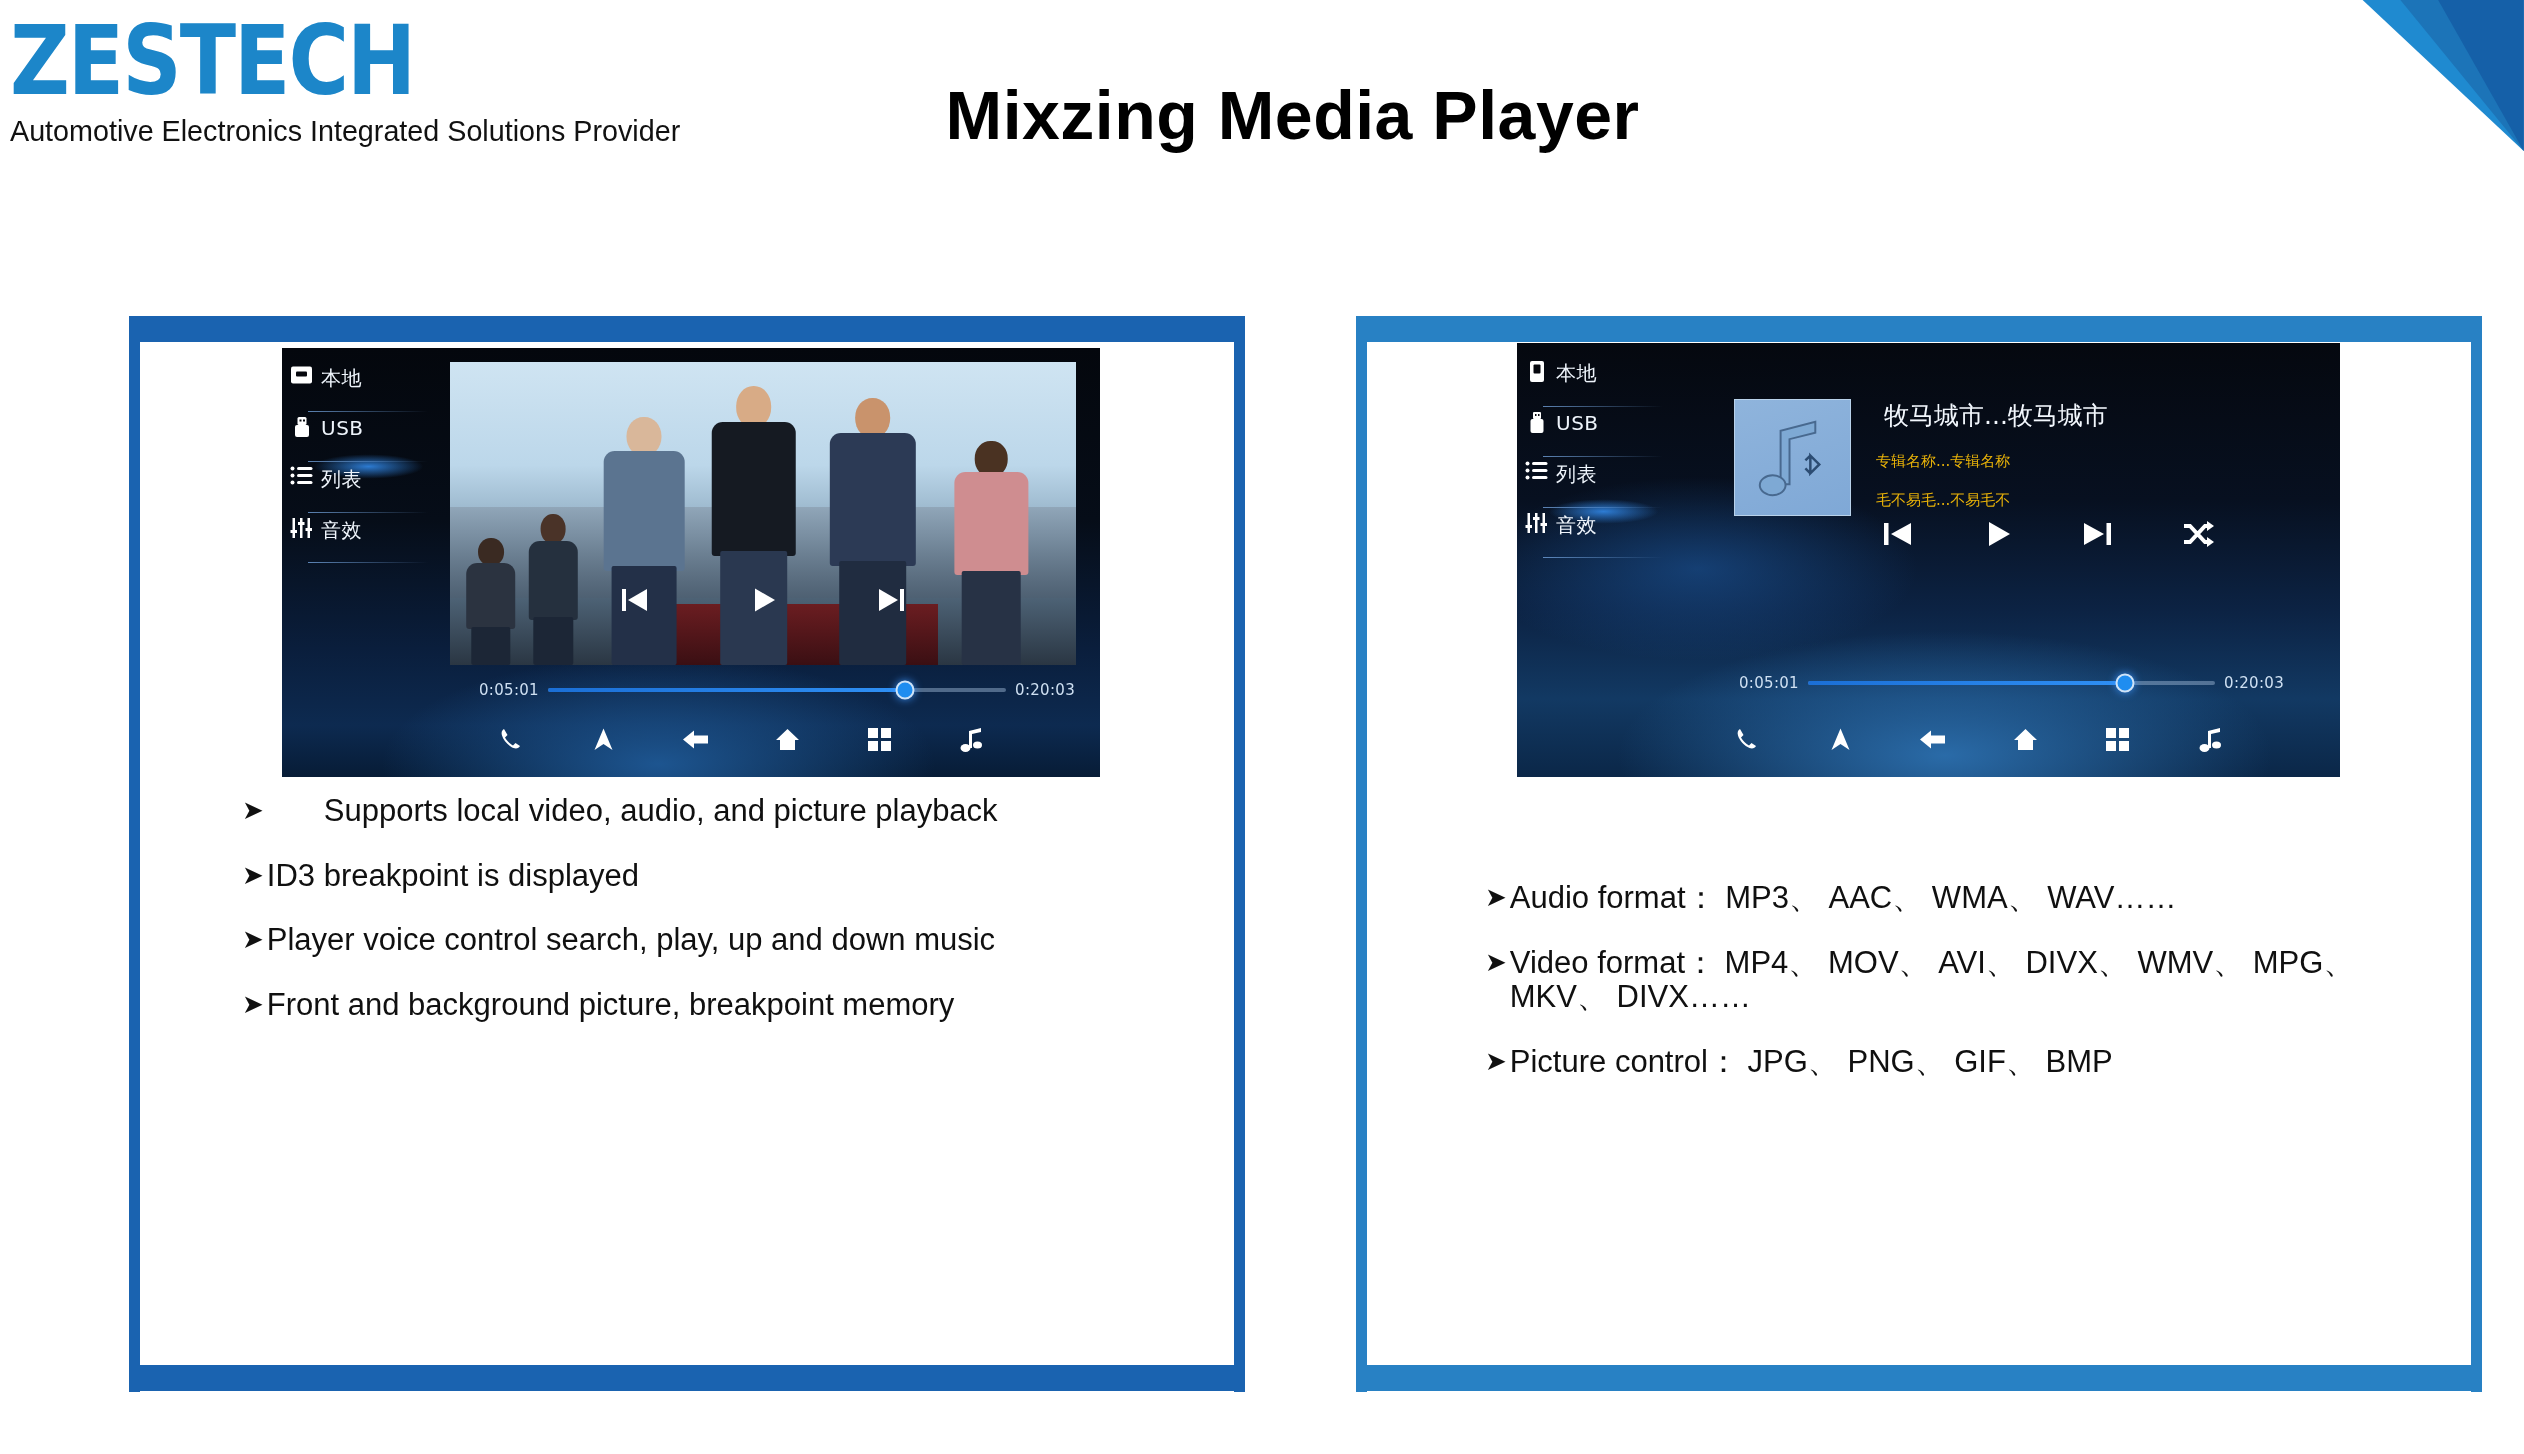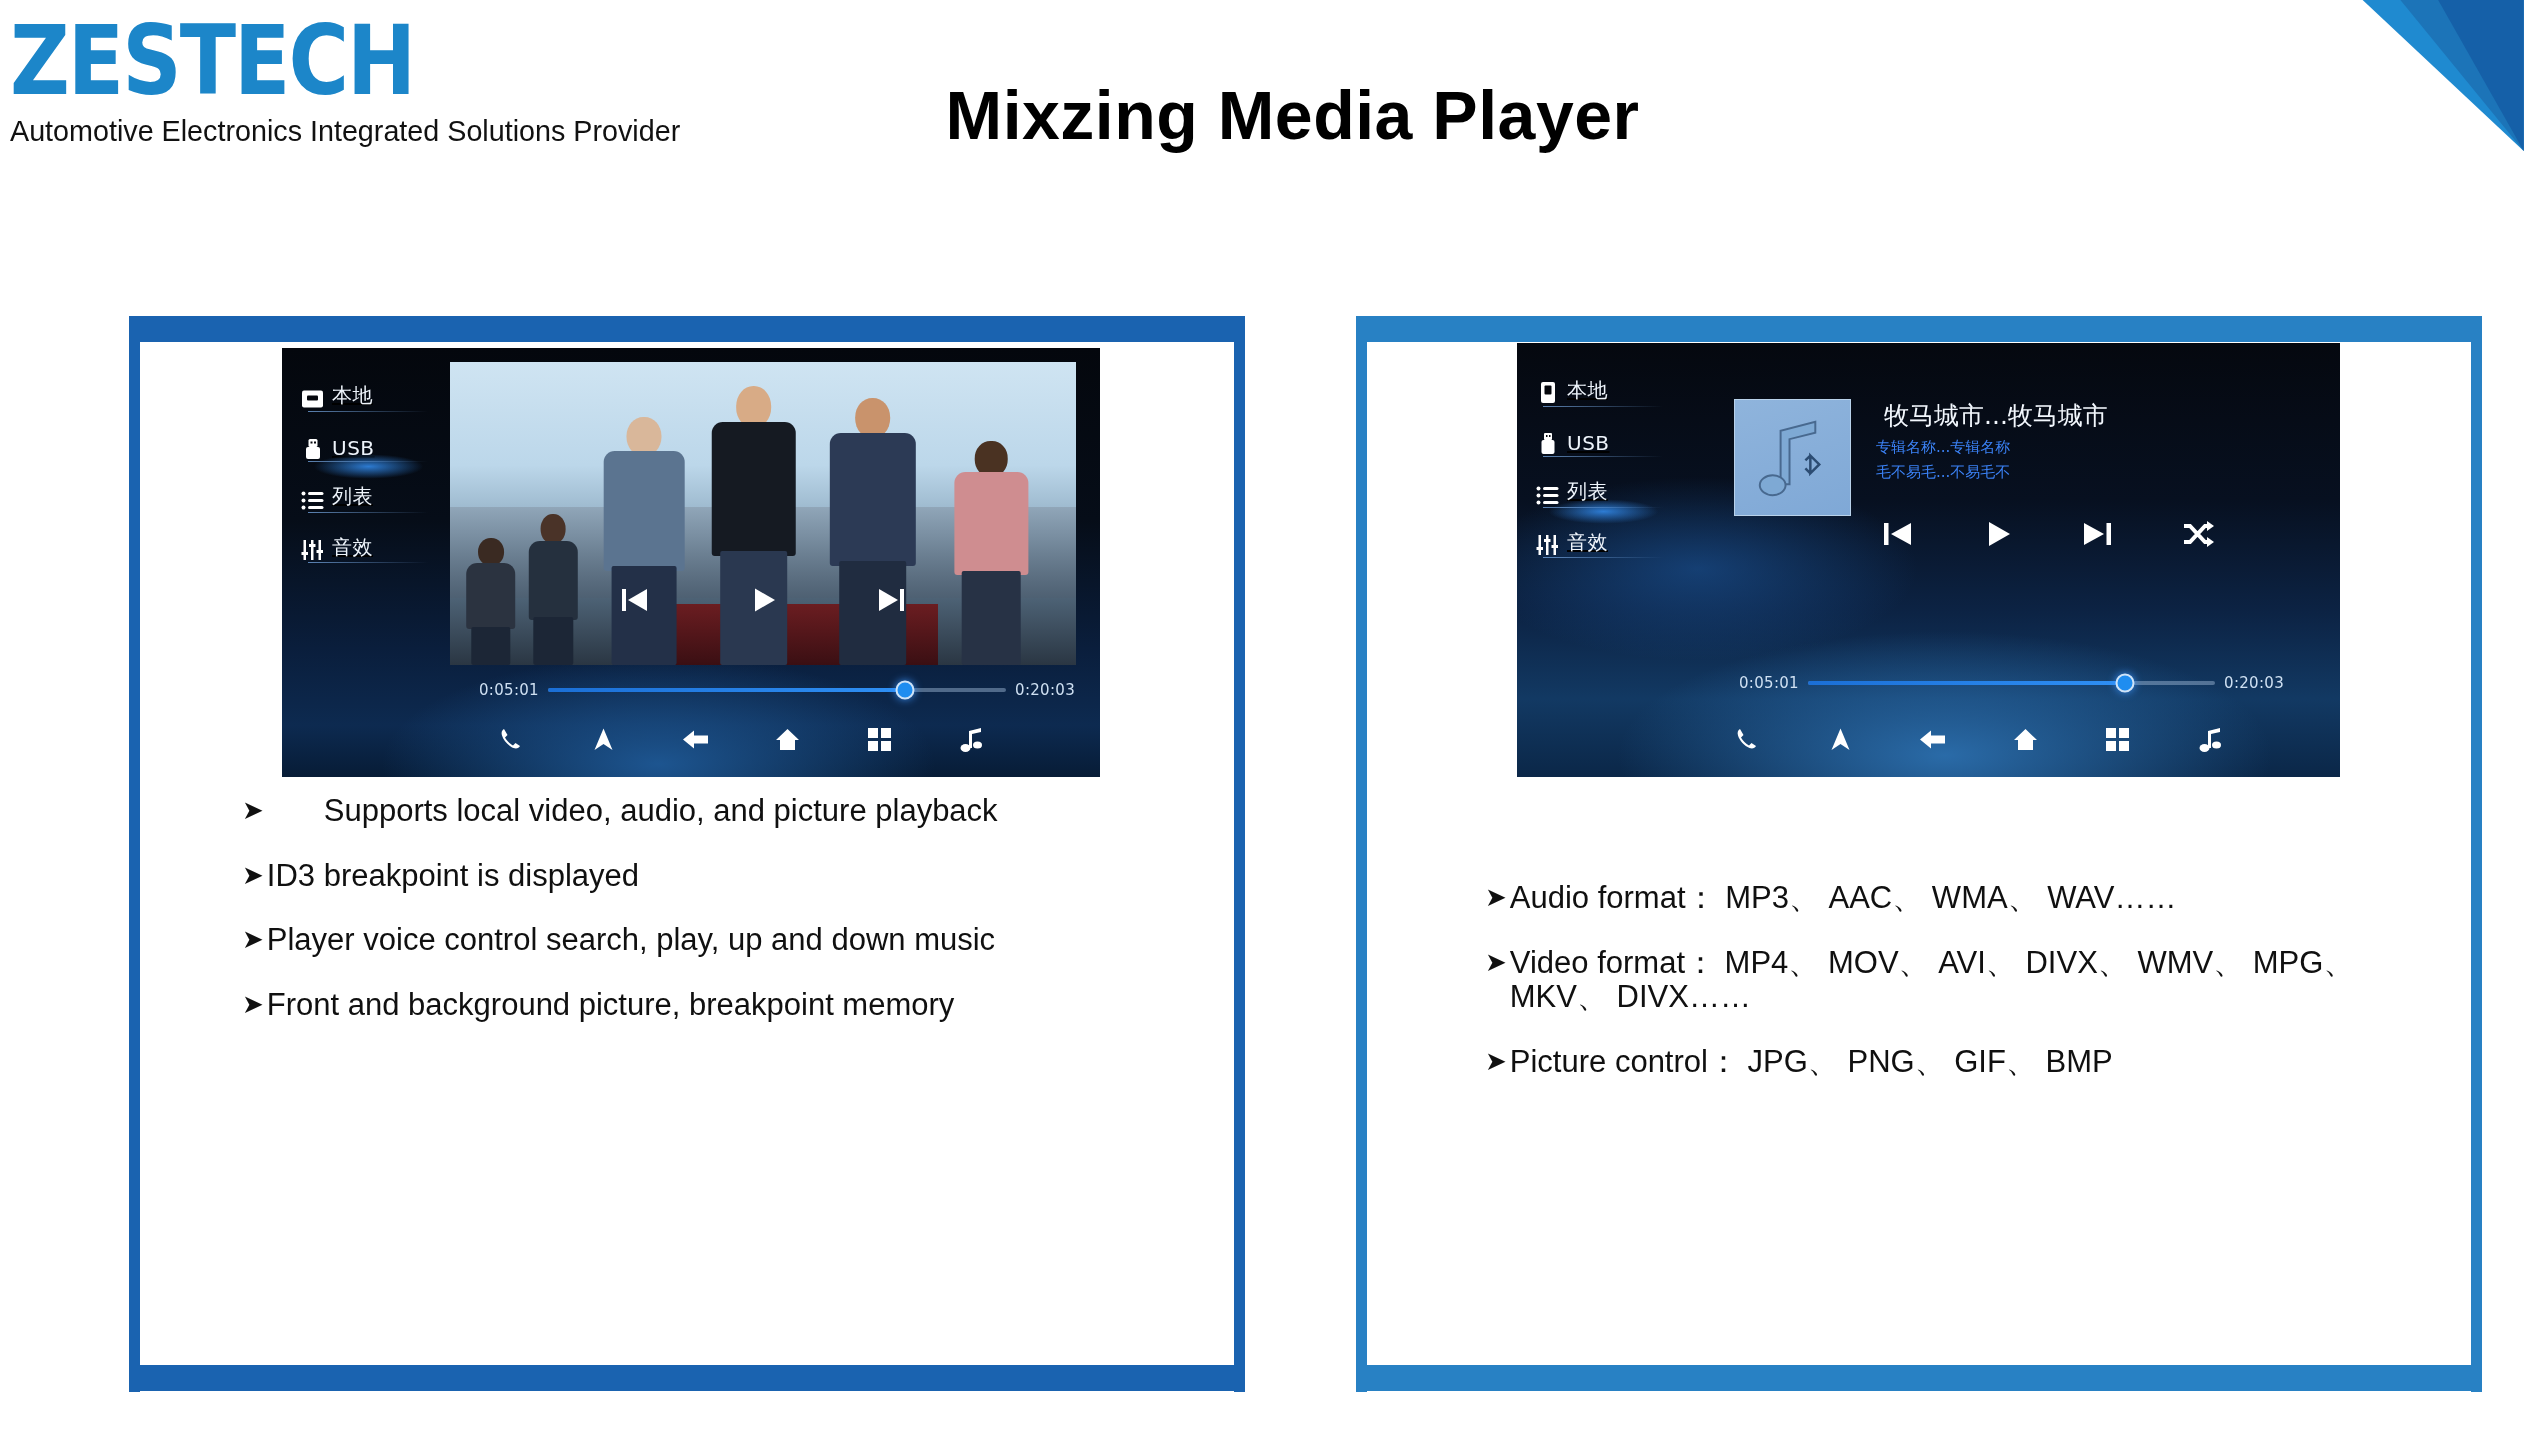--- a/index.html
+++ b/index.html
@@ -47,22 +47,22 @@
       linear-gradient(180deg,#05080f 0%,#071020 36%,#0c2344 62%,#123963 82%,#0b2748 100%);
   }
   #device-left .dev-bg {
     background:
       radial-gradient(ellipse 384px 151px at 46% 97%, #1d5590 0%, rgba(10,28,56,0) 72%),
       linear-gradient(180deg,#04070d 0%,#060d18 40%,#0a1e3c 70%,#0d2a50 88%,#071c36 100%);
   }
 
   
   .dev-side { position:absolute; left:0; top:0; width:167px; height:100%; z-index:4; }
-  .side-row { position:absolute; left:11px; width:151px; height:44px;
-              display:flex; align-items:flex-end;text-decoration:underline; }
+  .side-row { position:absolute; left:0; width:151px; height:44px;
+              display:flex; align-items:flex-start; }
   .side-row .ic { width:39px; display:flex; justify-content:center; align-items:center; }
   .side-row .lb { color:#eef4fb; font-size:20px; letter-spacing:0.5px;
                   font-family:"DejaVu Sans", sans-serif; }
   .side-sep { position:absolute; left:26px; width:120px; height:1px;
               background:linear-gradient(90deg,rgba(120,170,230,.75),rgba(120,170,230,0)); }
   .side-glow { position:absolute; left:11px; width:151px; height:35px;
                background:radial-gradient(ellipse 76px 17px at 50% 50%,rgba(48,132,225,.92) 0%,rgba(20,70,140,0) 72%); }
 
   
   .prog { position:absolute; display:flex; align-items:center; z-index:5; }
@@ -93,21 +93,21 @@
   .fig .body { position:absolute; left:50%; transform:translateX(-50%); border-radius:11px 11px 3px 3px; }
   .fig .legs { position:absolute; left:50%; transform:translateX(-50%); background:#1c2636; border-radius:2px; }
   #vid-controls { position:absolute; left:168px; top:217px; width:626px; height:71px;
                   display:flex; align-items:center; justify-content:space-evenly; padding:0 71px; z-index:6; }
 
   
   #album-art { position:absolute; left:217px; top:56px; width:117px; height:117px;
                background:linear-gradient(160deg,#8fb4dc,#7fa8d6); border:1.5px solid #b9d2ea; z-index:4; }
   #np-meta { position:absolute; left:359px; top:56px; width:353px; z-index:4; }
   #np-title { color:#f2f7fd; font-size:25px; font-family:"DejaVu Sans", sans-serif; white-space:nowrap;margin-left:8px; }
-  #np-album, #np-artist { color:#3b82f6; font-size:15px; margin-top:6px;
+  #np-album, #np-artist { color:#eab308; font-size:15px; margin-top:20px;
                           font-family:"DejaVu Sans", sans-serif; white-space:nowrap; }
   #np-controls { position:absolute; left:364px; top:169px; width:333px; height:45px;
                  display:flex; align-items:center; justify-content:space-between; z-index:5; }
 
   
   .bullets { position:absolute; }
   #bullets-left  { left:242px;  top:794px; width:924px; }
   #bullets-right { left:1485px; top:881px; width:929px; }
   .bullet { display:flex; font-size:31px; line-height:1.12; color:#101010;
             margin-bottom:30px; }

